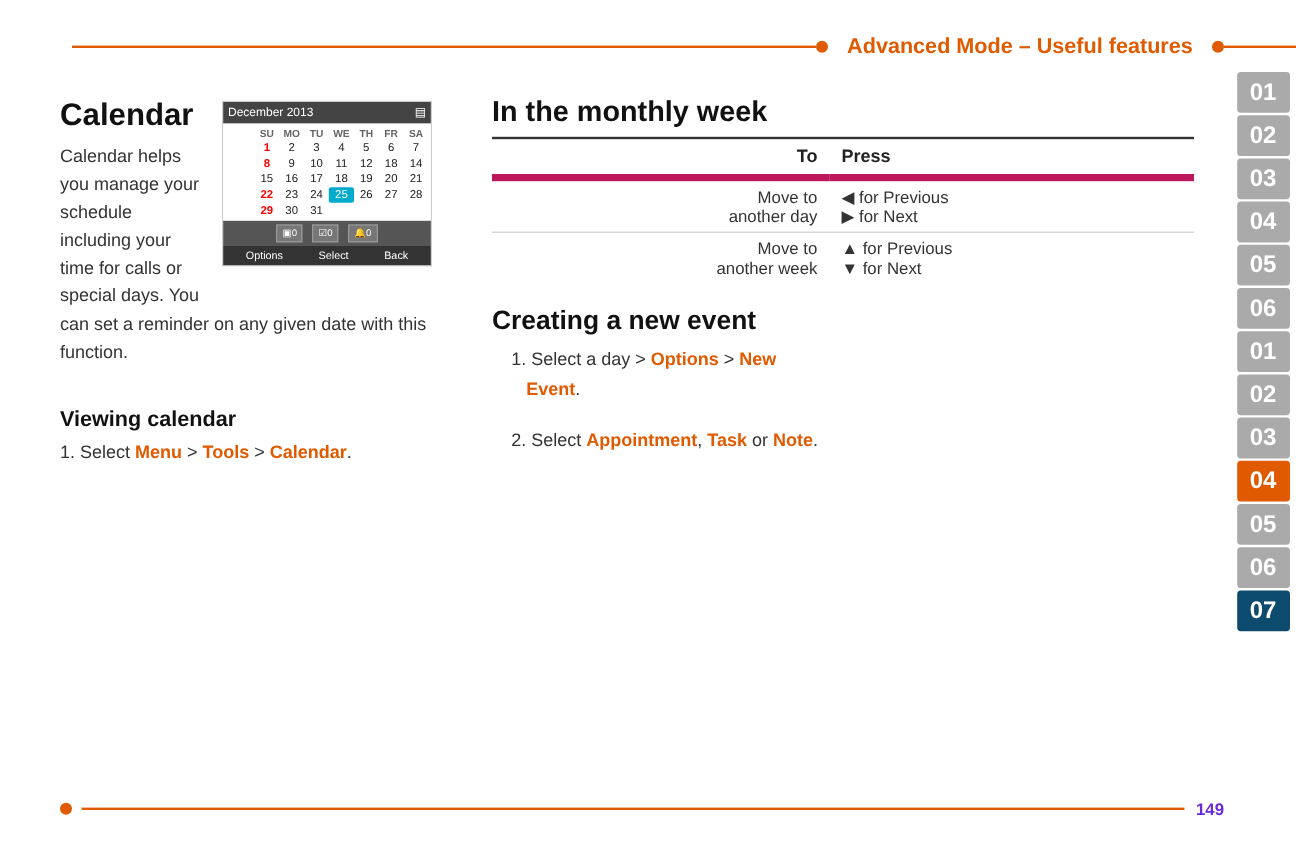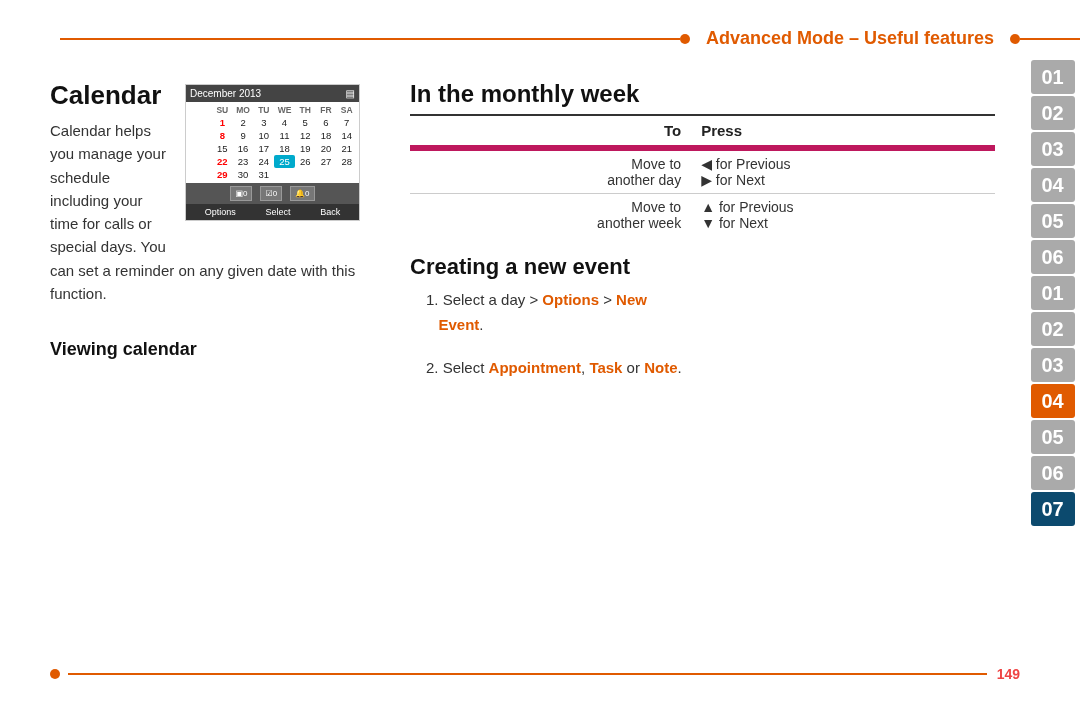--- a/index.html
+++ b/index.html
@@ -283,21 +283,21 @@
     .footer-dot {
       width: 10px;
       height: 10px;
       border-radius: 50%;
       background: #e05a00;
       margin-right: 8px;
     }
     .footer-page {
       font-size: 14px;
       font-weight: bold;
-      color: #ef4444;
+      color: #6d28d9;
       padding-left: 10px;
     }
   </style>
 </head>
 <body>
 
 <div class="header-bar">
   <div class="header-line-left"></div>
   <div class="header-dot-left"></div>
   <span class="header-title">Advanced Mode – Useful features</span>
@@ -423,20 +423,25 @@
         <span>Back</span>
       </div>
     </div>
 
     <h2 class="section-title">Calendar</h2>
     <p class="section-body">Calendar helps you manage your schedule including your time for calls or special days. You can set a reminder on any given date with this function.</p>
 
     <div style="clear:both;"></div>
 
     <h3 class="subsection-title">Viewing calendar</h3>
+    <div class="steps">
+      <p>
+        1. Select <span class="orange">Menu</span> &gt; <span class="orange">Tools</span> &gt; <span class="orange">Calendar</span>.
+      </p>
+    </div>
   </div>
 
   <div class="right-col">
     <h2 class="monthly-title">In the monthly week</h2>
     <hr class="monthly-divider">
     <table class="monthly-table">
       <thead>
         <tr>
           <th class="to-col">To</th>
           <th>Press</th>

